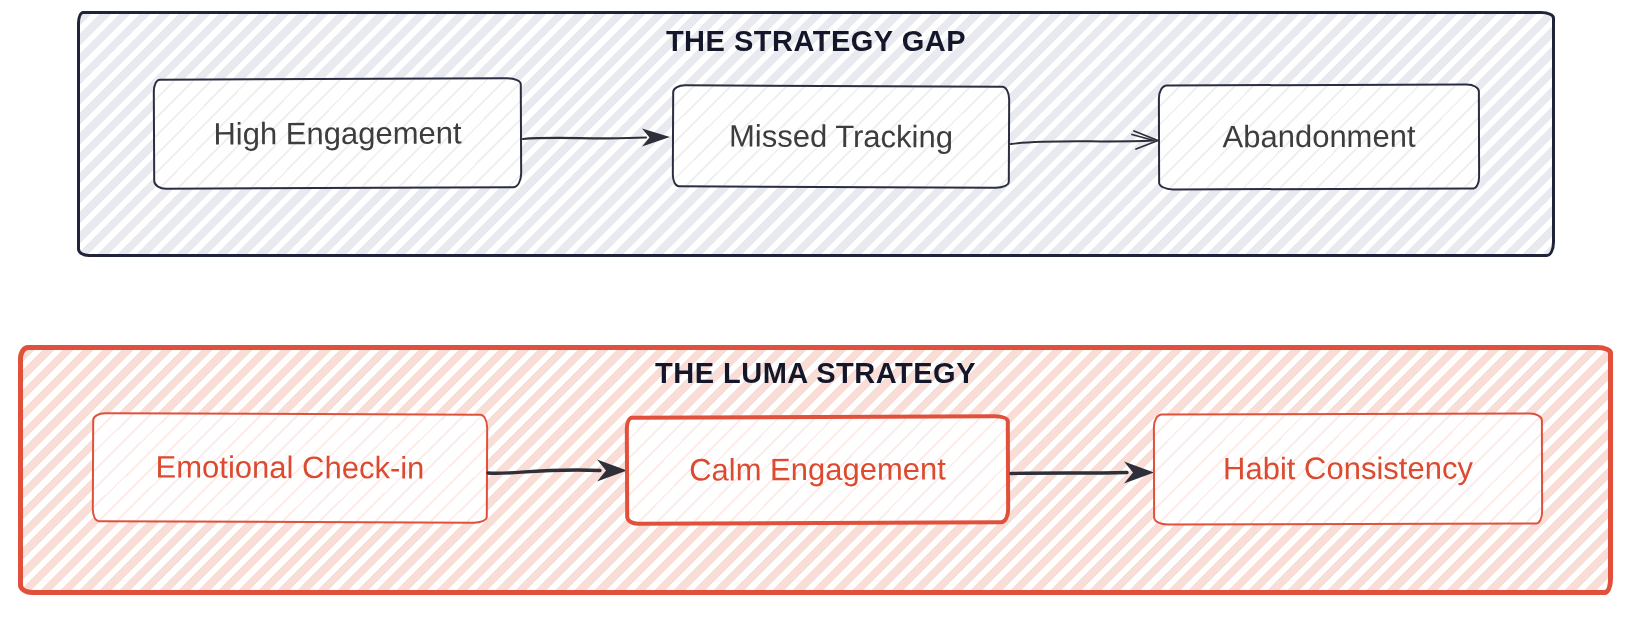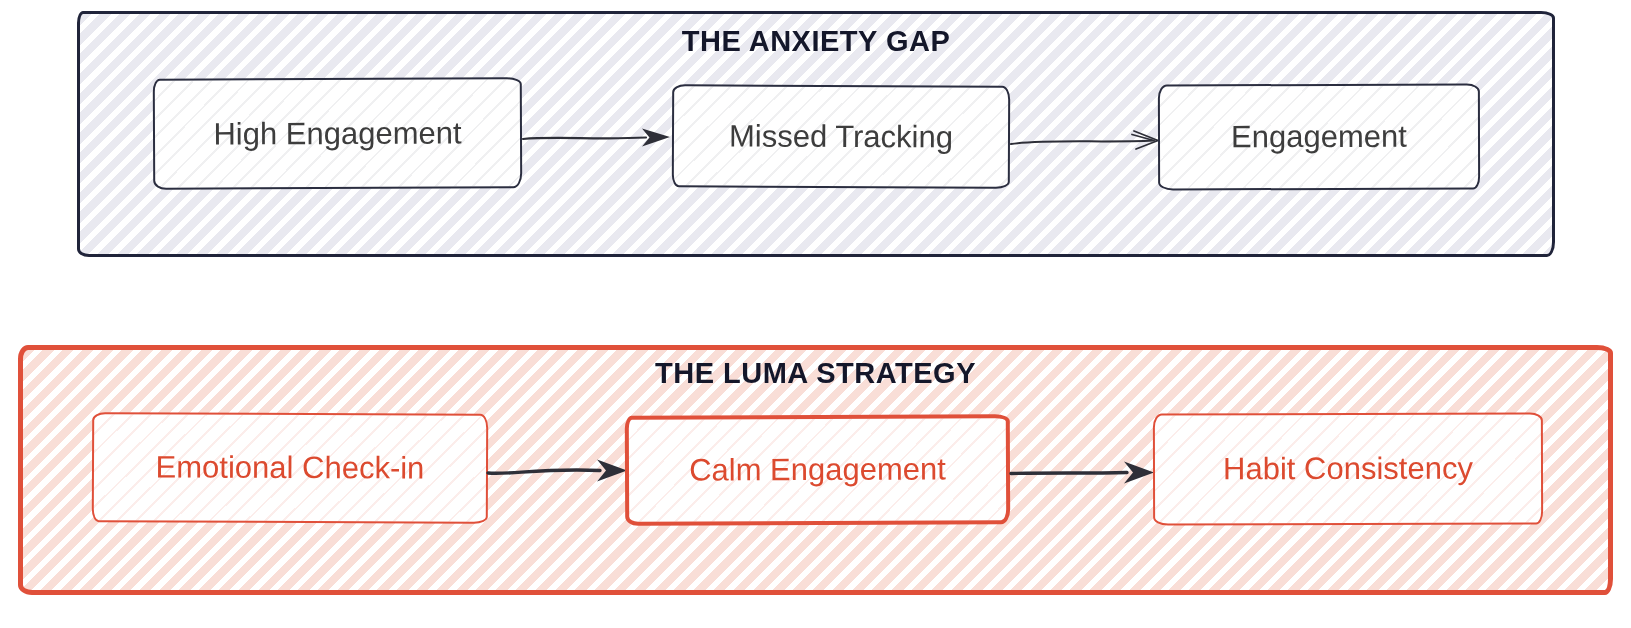--- a/index.html
+++ b/index.html
@@ -96,37 +96,37 @@
   .a-top-2    { left: 928px; top: 112px; }
   .a-bottom-1 { left: 462px; top: 103px; }
   .a-bottom-2 { left: 985px; top: 105px; }
 </style>
 </head>
 <body>
 
 <div class="canvas">
 
   <section class="panel panel-top">
-    <div class="panel-title">THE ANXIETY GAP</div>
+    <div class="panel-title">THE STRATEGY GAP</div>
 
     <div class="node node-dark sketch-a n-high">High Engagement</div>
 
     <svg class="arrow a-top-1" width="156" height="32" viewBox="0 0 156 32">
       <path d="M3,17 C34,14 78,18 126,15.5" fill="none" stroke="#2e2f38" stroke-width="2.2" stroke-linecap="round"></path>
       <polygon points="150,15 122,6.5 129.5,15.5 122,24.5" fill="#2e2f38"></polygon>
     </svg>
 
     <div class="node node-dark sketch-b n-missed">Missed Tracking</div>
 
     <svg class="arrow a-top-2" width="156" height="32" viewBox="0 0 156 32">
       <path d="M3,18 C40,13 95,17 146,14.5" fill="none" stroke="#2e2f38" stroke-width="2" stroke-linecap="round"></path>
       <path d="M150,14.5 L126,5 M150,14.5 L128,23 M144,14 L124,8.5" fill="none" stroke="#2e2f38" stroke-width="1.8" stroke-linecap="round"></path>
     </svg>
 
-    <div class="node node-dark sketch-c n-abandon">Engagement</div>
+    <div class="node node-dark sketch-c n-abandon">Abandonment</div>
   </section>
 
   <section class="panel panel-bottom">
     <div class="panel-title">THE LUMA STRATEGY</div>
 
     <div class="node node-red sketch-b n-emotional">Emotional Check-in</div>
 
     <svg class="arrow a-bottom-1" width="150" height="36" viewBox="0 0 150 36">
       <path d="M3,20 C25,22 55,15 115,17.5" fill="none" stroke="#2e2f38" stroke-width="3.4" stroke-linecap="round"></path>
       <polygon points="142,17.5 112,6.5 121,17.5 112,28.5" fill="#2e2f38"></polygon>

